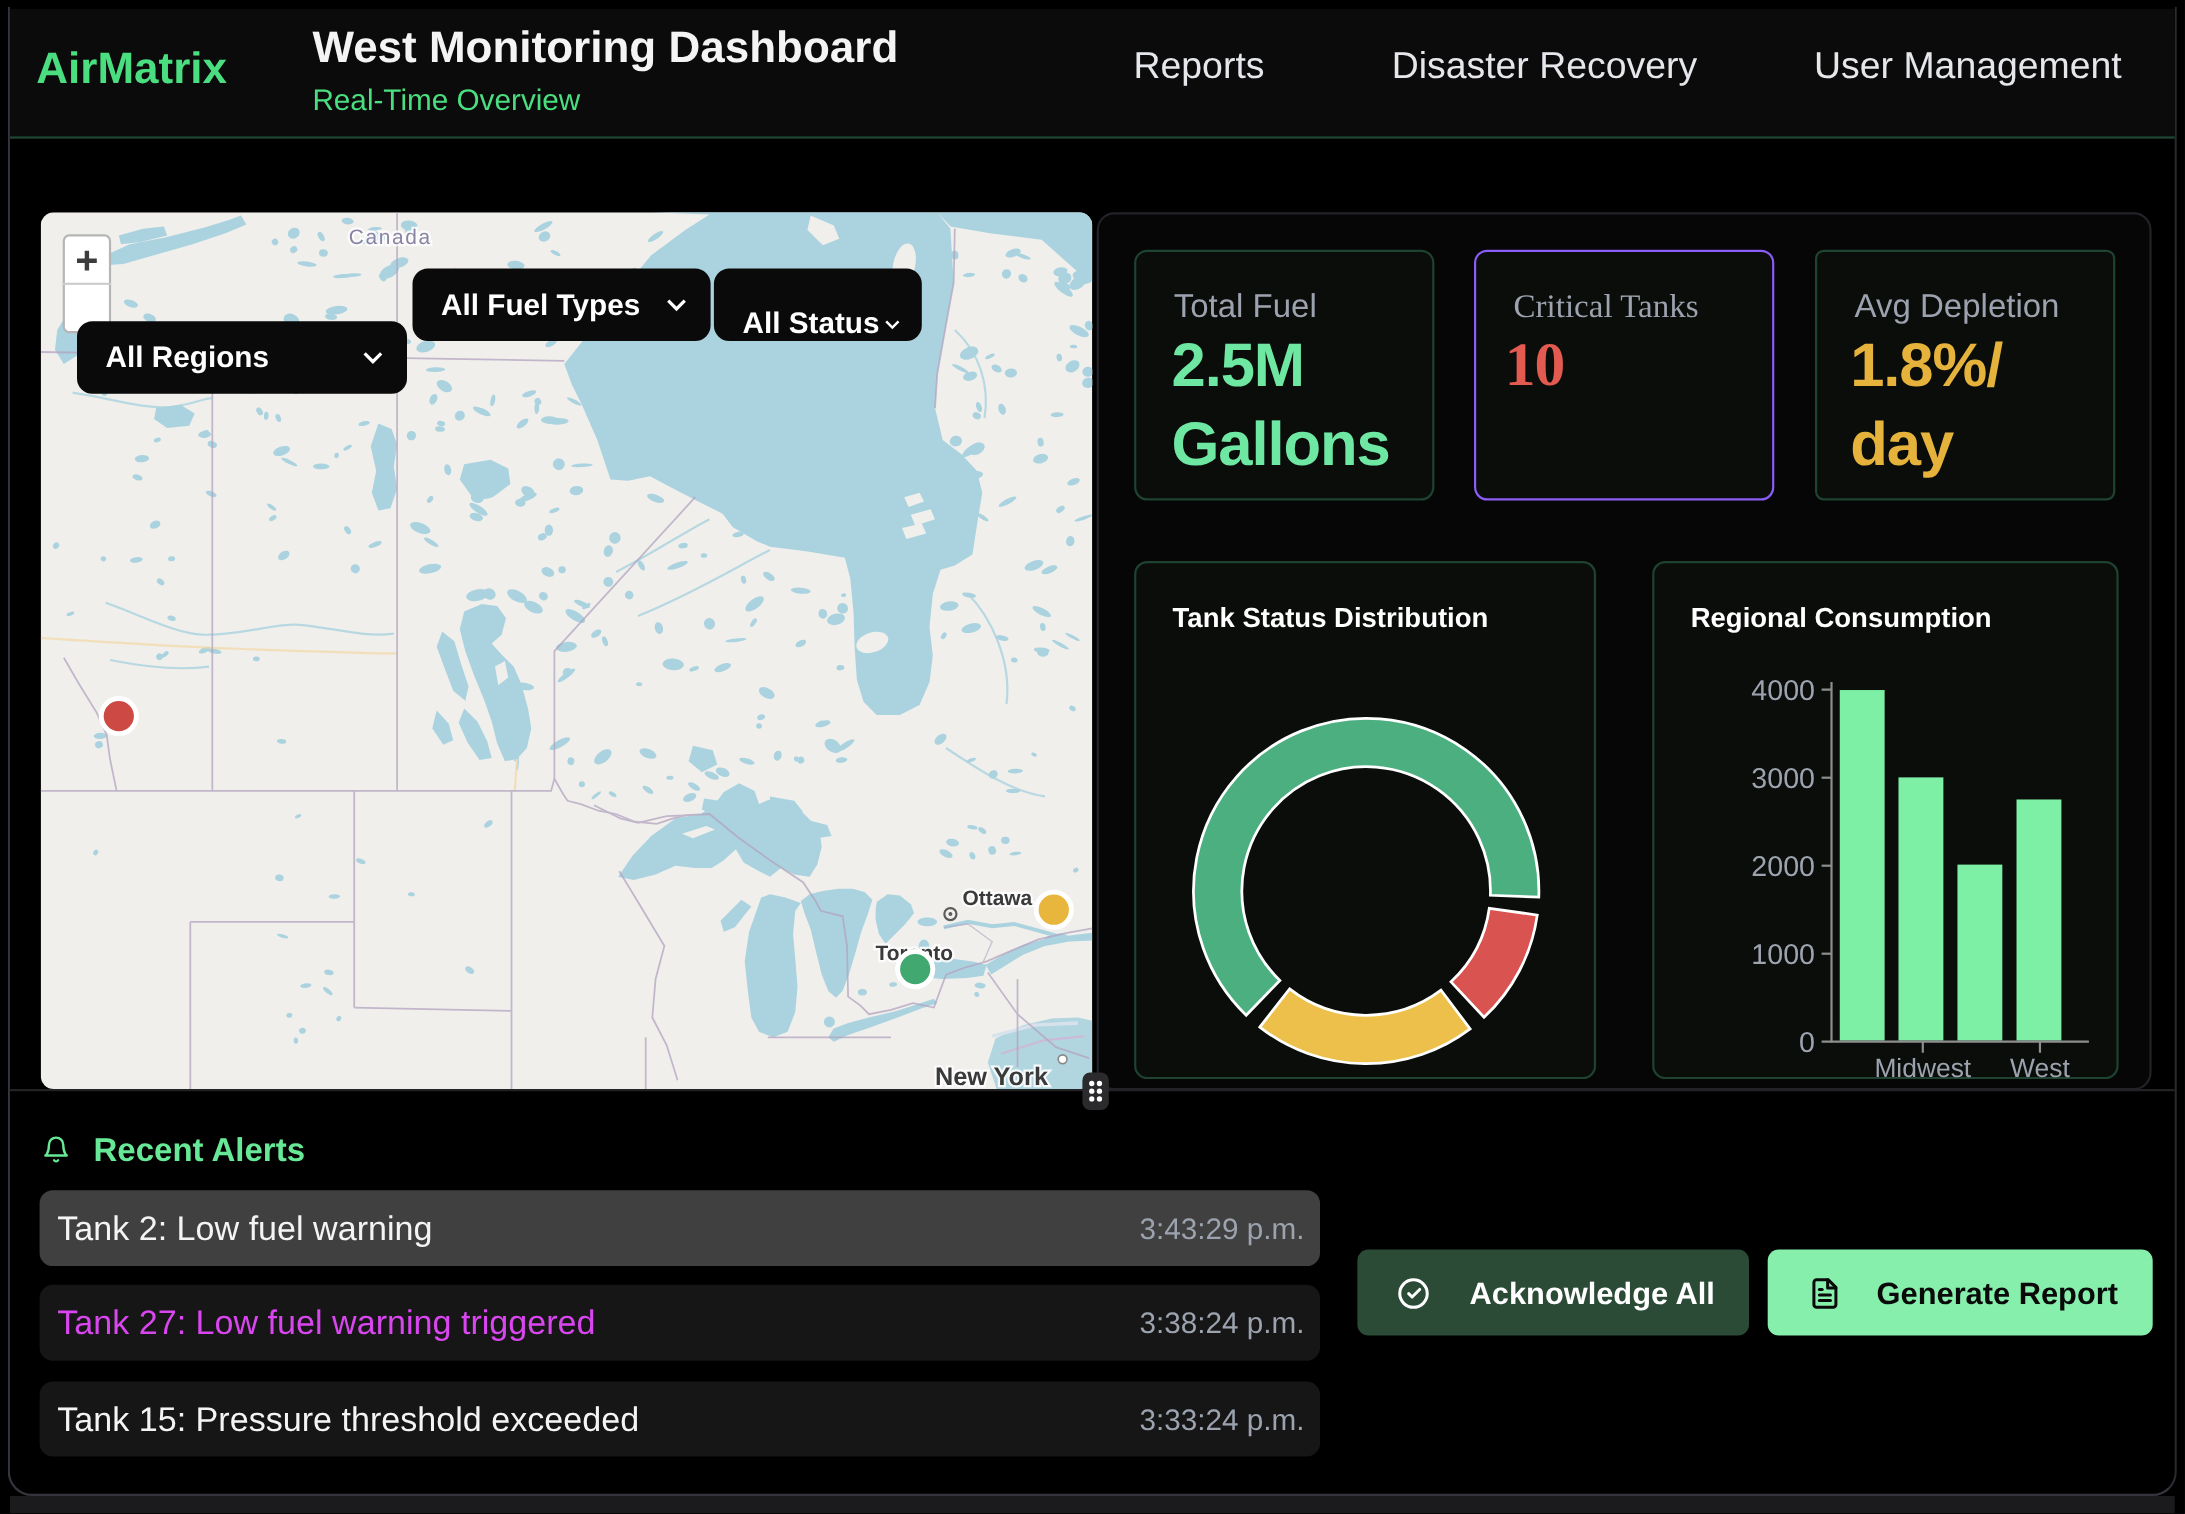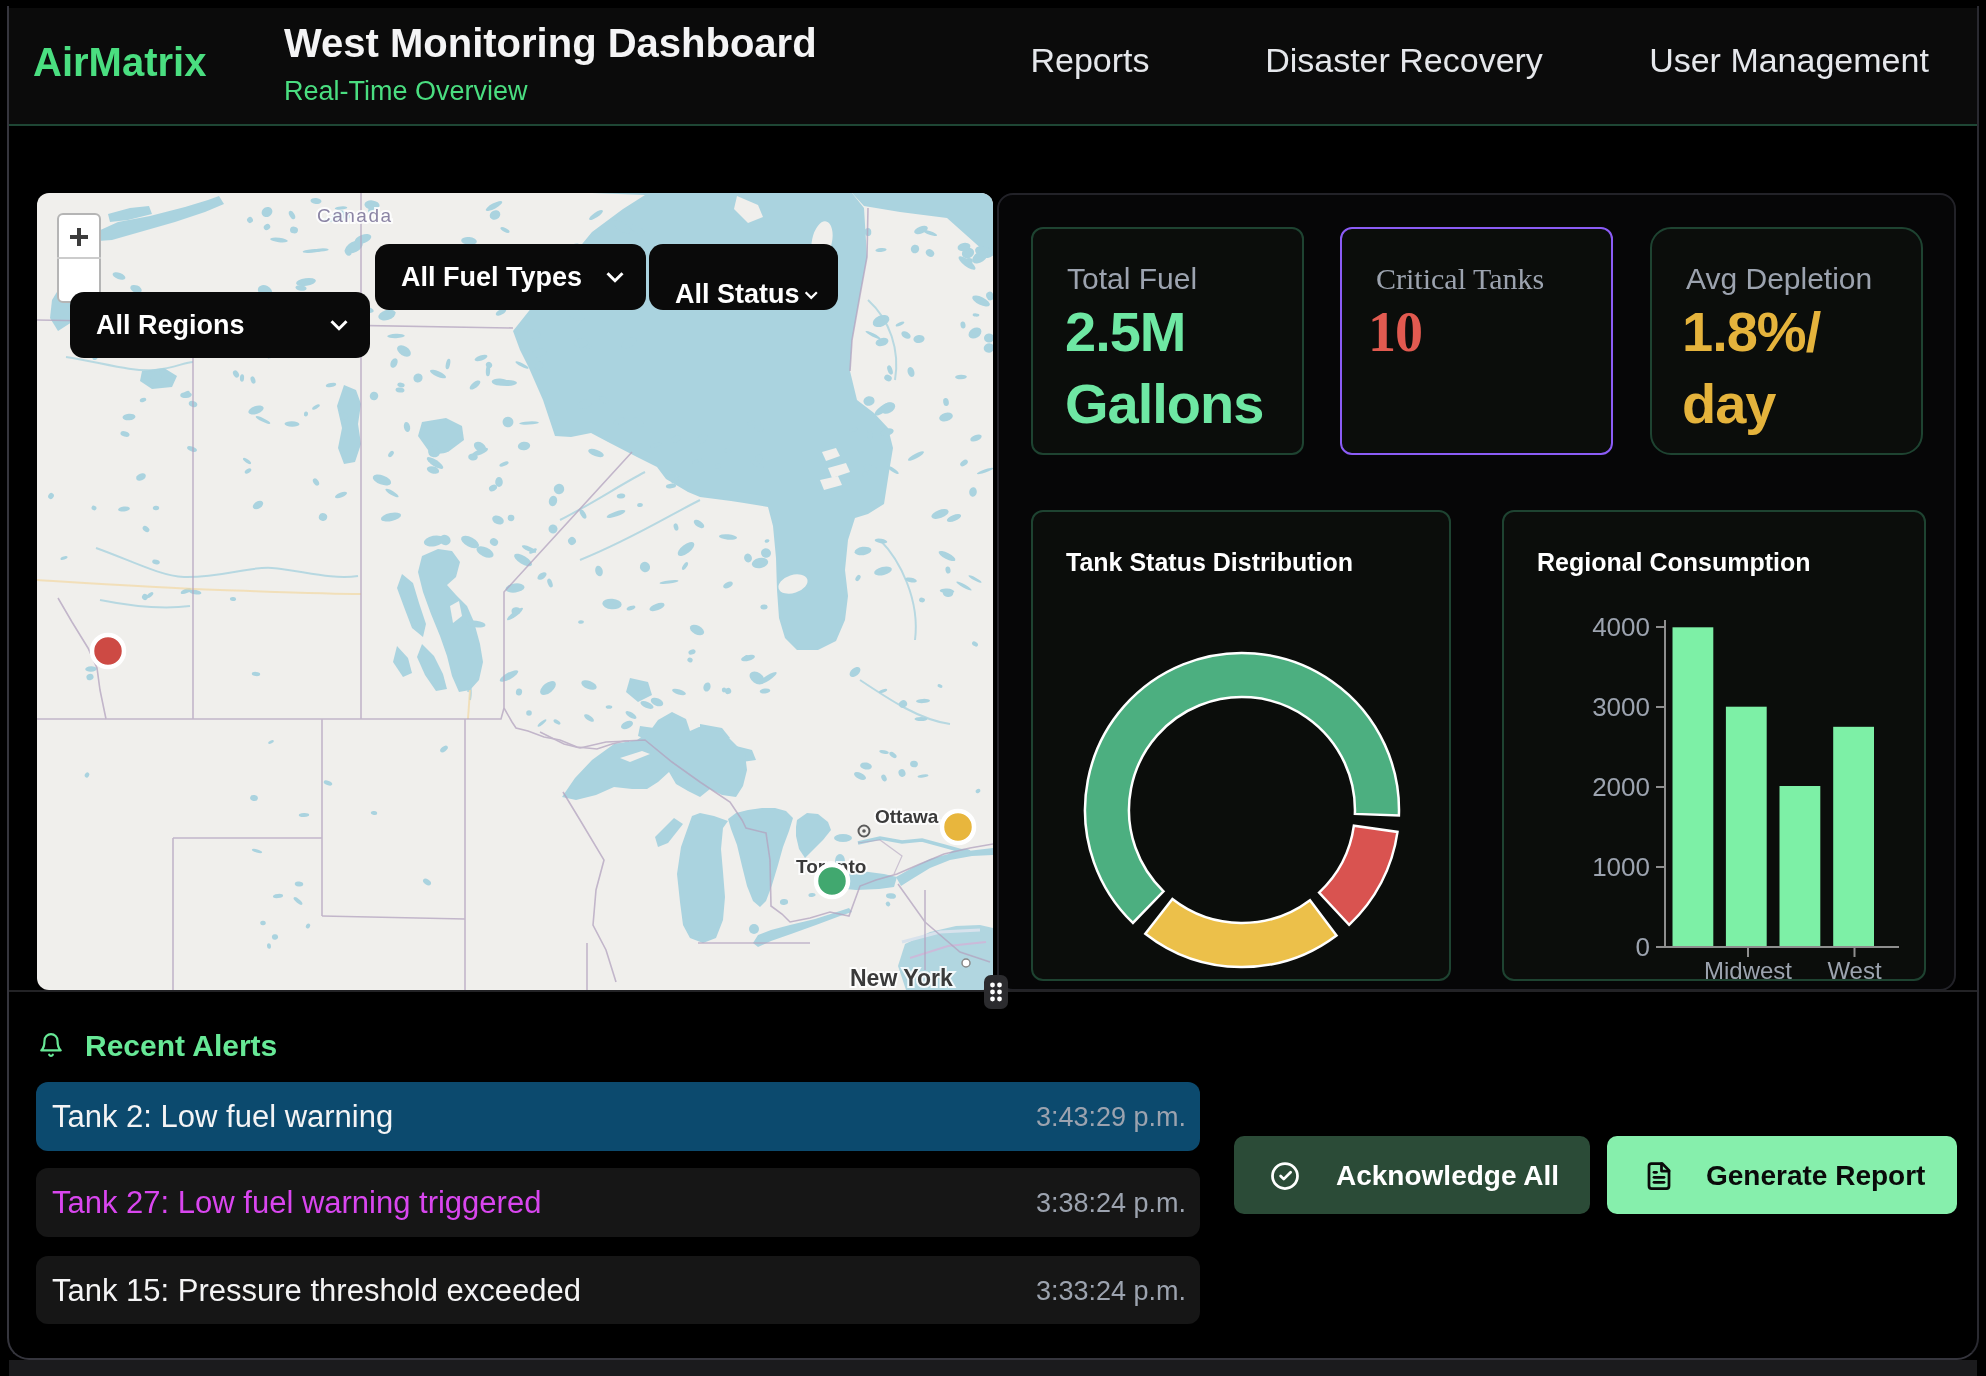--- a/index.html
+++ b/index.html
@@ -478,21 +478,21 @@
   <div class="abs" style="left:997px; top:193px; width:959px; height:798px; background:#060607; border:2px solid #222228; border-radius:16px;"></div>
 
   <div class="abs" style="left:1031px; top:227px; width:273px; height:228px; background:#0b0d0b; border:2px solid #1e4331; border-radius:12px;">
     <div style="position:absolute; left:34px; top:33px; font-size:30px; font-weight:500; color:#9ca3af;">Total Fuel</div>
     <div style="position:absolute; left:32px; top:67px; font-size:56px; font-weight:700; color:#6ee7a3; line-height:72px; letter-spacing:-1px;">2.5M<br>Gallons</div>
   </div>
   <div class="abs" style="left:1340px; top:227px; width:273px; height:228px; background:#0b0d0b; border:2px solid #8b5cf6; border-radius:12px;font-family:Liberation Serif, serif;">
     <div style="position:absolute; left:34px; top:33px; font-size:30px; font-weight:500; color:#9ca3af;">Critical Tanks</div>
     <div style="position:absolute; left:26px; top:67px; font-size:56px; font-weight:700; color:#e25a50; line-height:72px; letter-spacing:-1px;">10</div>
   </div>
-  <div class="abs" style="left:1650px; top:227px; width:273px; height:228px; background:#0b0d0b; border:2px solid #1e4331; border-radius:21px;">
+  <div class="abs" style="left:1650px; top:227px; width:273px; height:228px; background:#0b0d0b; border:2px solid #1e4331; border-radius:8px;">
     <div style="position:absolute; left:34px; top:33px; font-size:30px; font-weight:500; color:#9ca3af;">Avg Depletion</div>
     <div style="position:absolute; left:30px; top:67px; font-size:56px; font-weight:700; color:#e5b33c; line-height:72px; letter-spacing:-1px;">1.8%/<br>day</div>
   </div>
 
   <div class="abs" style="left:1031px; top:510px; width:420px; height:471px; background:#0b0d0b; border:2px solid #1e4331; border-radius:12px;">
     <div style="position:absolute; left:33px; top:36px; font-size:25px; font-weight:700; color:#fff;">Tank Status Distribution</div>
     <svg style="position:absolute; left:0; top:0;" width="420" height="471" viewBox="0 0 420 471">
     <path d="M99.9,410.9 A157,157 0 1 1 365.9,303.5 L321.9,301.9 A113,113 0 1 0 130.5,379.3 Z" fill="#4caf80" stroke="#fff" stroke-width="2.5"></path>
     <path d="M364.5,319.9 A157,157 0 0 1 316.1,412.8 L286.1,380.6 A113,113 0 0 0 320.9,313.7 Z" fill="#d95350" stroke="#fff" stroke-width="2.5"></path>
     <path d="M303.5,423.4 A157,157 0 0 1 112.3,421.7 L139.4,387.0 A113,113 0 0 0 277.0,388.2 Z" fill="#ecc04a" stroke="#fff" stroke-width="2.5"></path>
@@ -534,21 +534,21 @@
           <circle cx="8.5" cy="24" r="2.4"></circle>
           <circle cx="15.5" cy="24" r="2.4"></circle>
         </g>
       </svg></div>
 
   <svg class="abs" style="left:38px; top:1030px;" width="26" height="30" viewBox="0 0 24 24" fill="none" stroke="#67e896" stroke-width="2" stroke-linecap="round" stroke-linejoin="round">
       <path d="M6 8a6 6 0 0 1 12 0c0 7 3 9 3 9H3s3-2 3-9"></path>
       <path d="M10.3 21a1.94 1.94 0 0 0 3.4 0"></path>
     </svg>
   <div class="abs" style="left:85px; top:1029px; font-size:30px; font-weight:700; color:#67e896;">Recent Alerts</div>
-  <div class="abs" style="left:36px; top:1082px; width:1164px; height:69px; background:#0c4a6e; border-radius:12px;text-align:right;">
+  <div class="abs" style="left:36px; top:1082px; width:1164px; height:69px; background:#404040; border-radius:12px;text-align:right;">
     <div style="position:absolute; left:16px; top:17px; font-size:31px; color:#f4f4f5;">Tank 2: Low fuel warning</div>
     <div style="position:absolute; right:14px; top:20px; font-size:27px; color:#9ca3af;">3:43:29 p.m.</div>
   </div>
   <div class="abs" style="left:36px; top:1168px; width:1164px; height:69px; background:#161616; border-radius:12px;">
     <div style="position:absolute; left:16px; top:17px; font-size:31px; color:#d946ef;">Tank 27: Low fuel warning triggered</div>
     <div style="position:absolute; right:14px; top:20px; font-size:27px; color:#9ca3af;">3:38:24 p.m.</div>
   </div>
   <div class="abs" style="left:36px; top:1256px; width:1164px; height:68px; background:#161616; border-radius:12px;">
     <div style="position:absolute; left:16px; top:17px; font-size:31px; color:#f4f4f5;">Tank 15: Pressure threshold exceeded</div>
     <div style="position:absolute; right:14px; top:20px; font-size:27px; color:#9ca3af;">3:33:24 p.m.</div>

